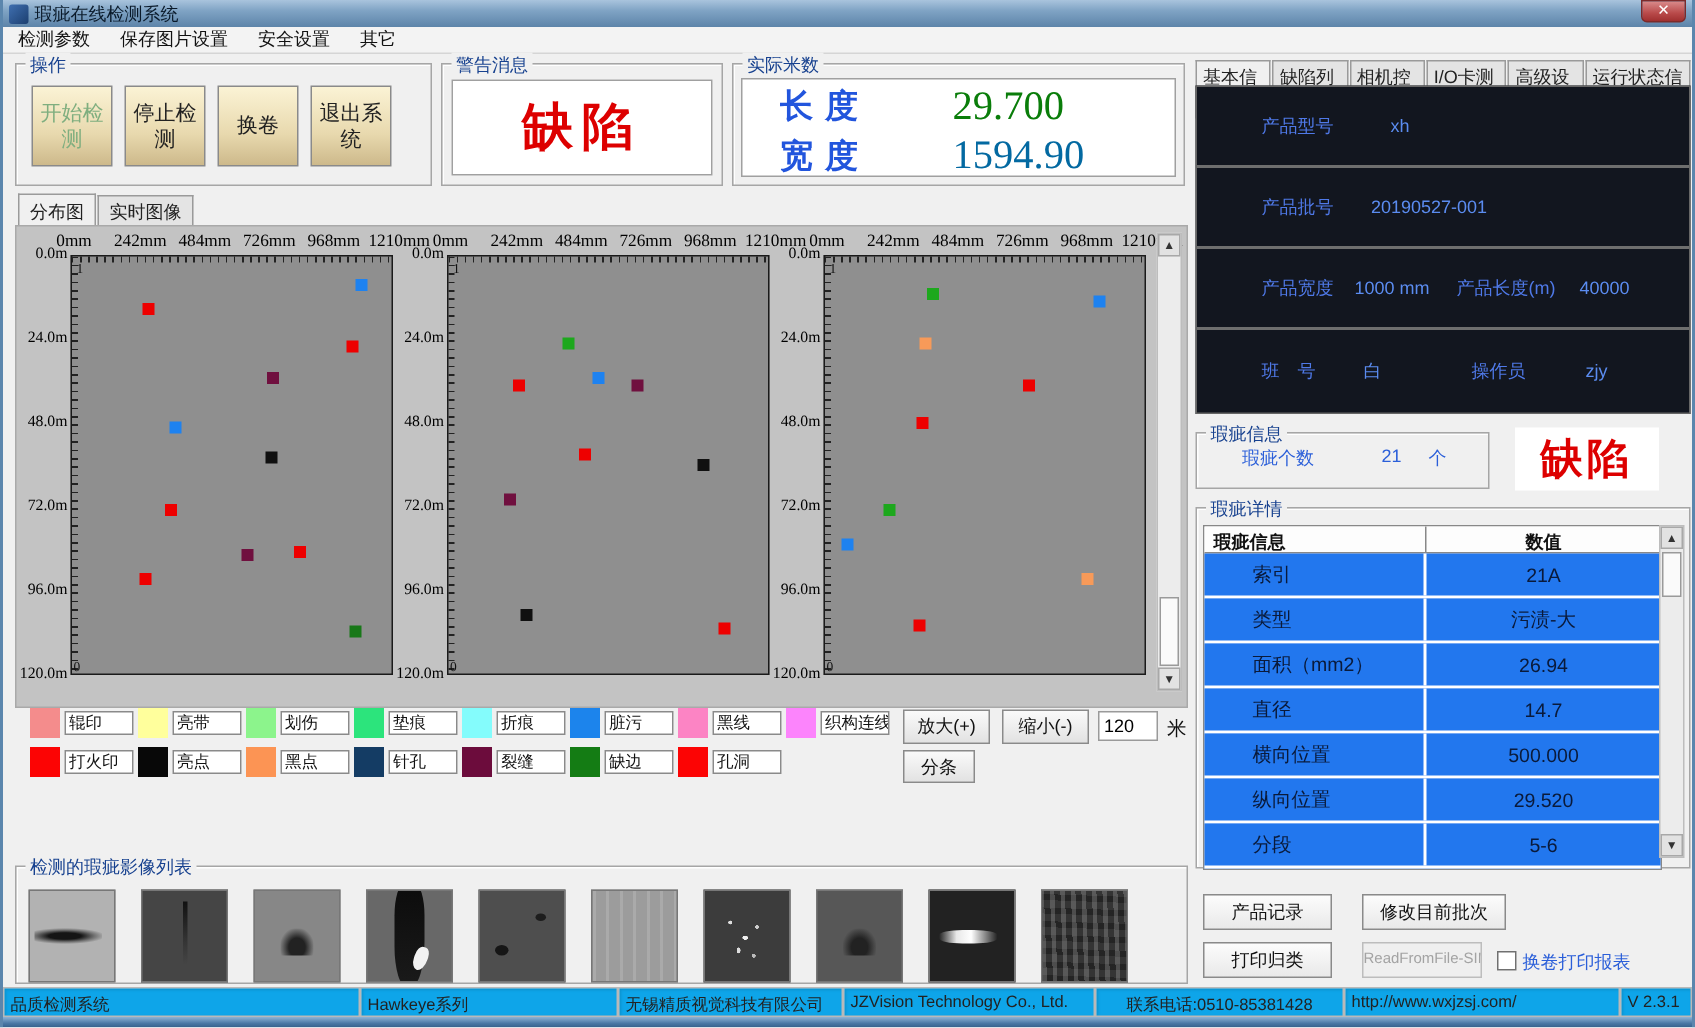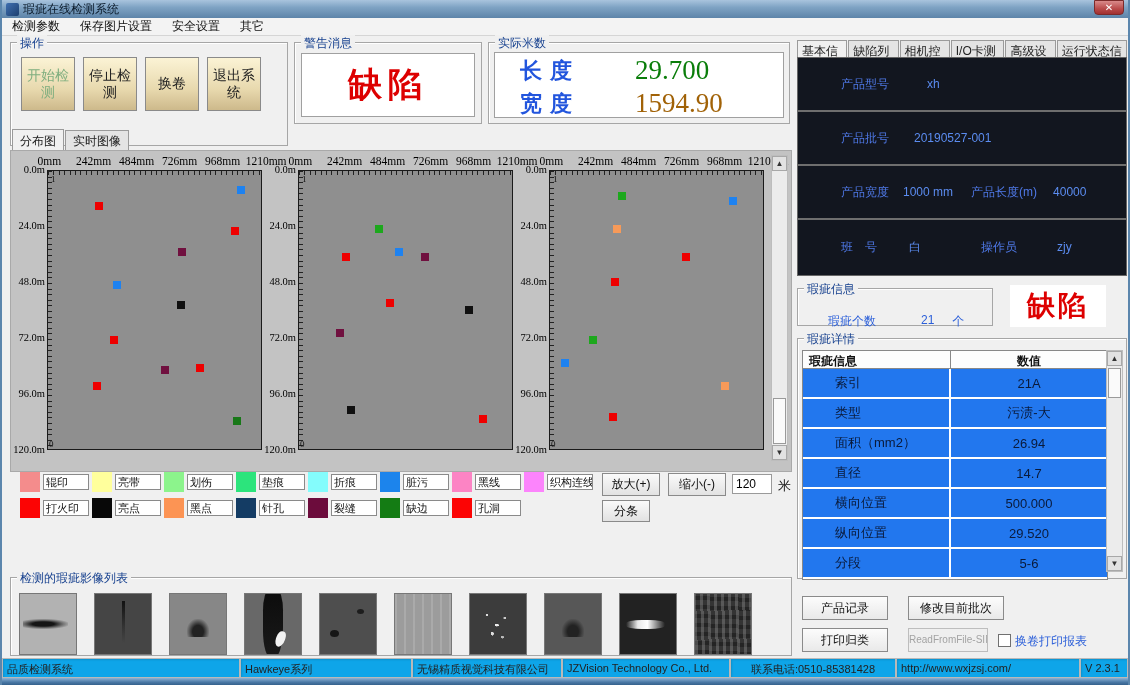--- a/index.html
+++ b/index.html
@@ -109,21 +109,21 @@
     <span class="close-btn"><span>✕</span></span>
   </div>
 
   <div class="menubar">
       <span class="menu-item">检测参数</span>
       <span class="menu-item">保存图片设置</span>
       <span class="menu-item">安全设置</span>
       <span class="menu-item">其它</span>
     </div>
 
-  <div class="group" style="left:8px;top:42px;width:278px;height:104px;">
+  <div class="group" style="left:8px;top:42px;width:278px;height:82px;">
     <span class="gtitle">操作</span>
     <div style="position:absolute;left:10px;top:14px;display:flex;gap:8px;">
         <div class="op-btn disabled">开始检测</div>
         <div class="op-btn">停止检测</div>
         <div class="op-btn">换卷</div>
         <div class="op-btn">退出系统</div>
       </div>
   </div>
 
   <div class="group" style="left:292px;top:42px;width:188px;height:82px;">
@@ -135,21 +135,21 @@
 
   <div class="group" style="left:486px;top:42px;width:302px;height:82px;">
     <span class="gtitle">实际米数</span>
     <div class="white-panel" style="left:5px;top:9px;right:5px;bottom:5px;padding-top:1px;">
       <div class="meter-row">
         <span class="meter-label">长度</span>
         <span class="meter-val" style="color:#0a7d0a;margin-left:30px;">29.700</span>
       </div>
       <div class="meter-row">
         <span class="meter-label">宽度</span>
-        <span class="meter-val" style="color:#a16207;margin-left:30px;">1594.90</span>
+        <span class="meter-val" style="color:#0369a1;margin-left:30px;">1594.90</span>
       </div>
     </div>
   </div>
 
   <div class="tabs" style="left:10px;top:129px;">
       <span class="tab active">分布图</span>
       <span class="tab">实时图像</span>
     </div>
 
   <div class="plot-region">
@@ -377,21 +377,21 @@
     <div class="info-row">
       <span class="ilabel" style="margin-left:43px;">班　号</span>
       <span class="ivalue" style="margin-left:32px;">白</span>
       <span class="ilabel" style="margin-left:60px;">操作员</span>
       <span class="ivalue" style="margin-left:40px;">zjy</span>
     </div>
   </div>
 
   <div class="group" style="left:795px;top:288px;width:196px;height:38px;">
     <span class="gtitle">瑕疵信息</span>
-    <div style="position:absolute;left:0;top:8px;width:100%;display:flex;font-size:12px;color:#2b5fd9;margin-top:16px;">
+    <div style="position:absolute;left:0;top:8px;width:100%;display:flex;font-size:12px;color:#2b5fd9;">
       <span style="margin-left:30px;">瑕疵个数</span>
       <span style="margin-left:45px;">21</span>
       <span style="margin-left:18px;">个</span>
     </div>
   </div>
 
   <div class="alarm-box">
     <span>缺陷</span>
   </div>
 

